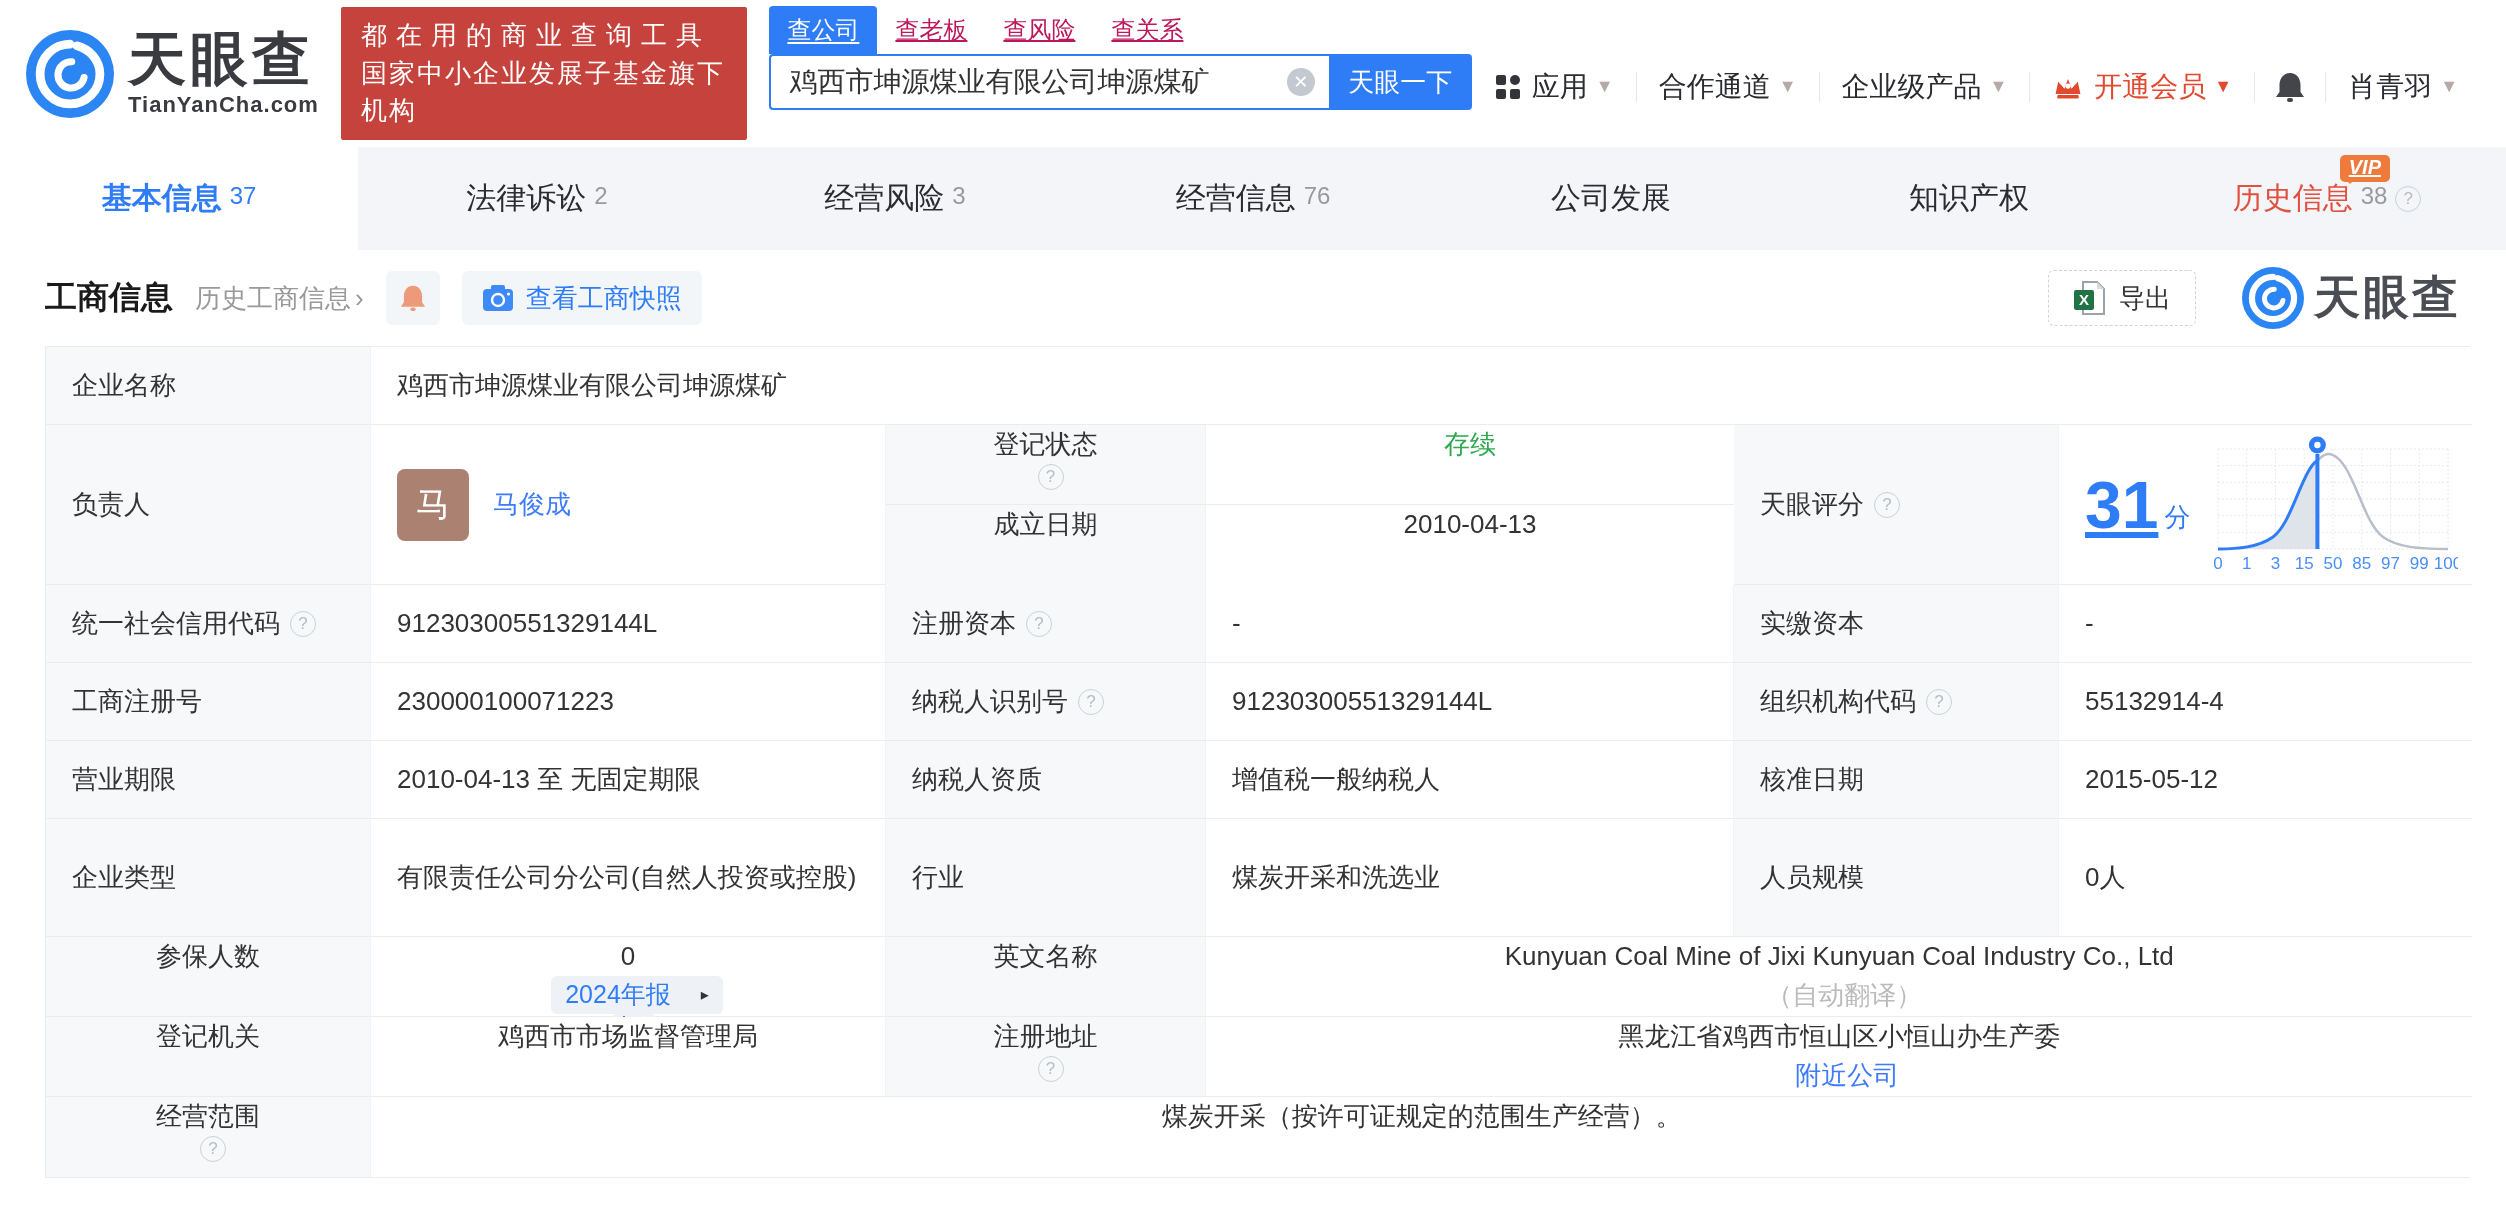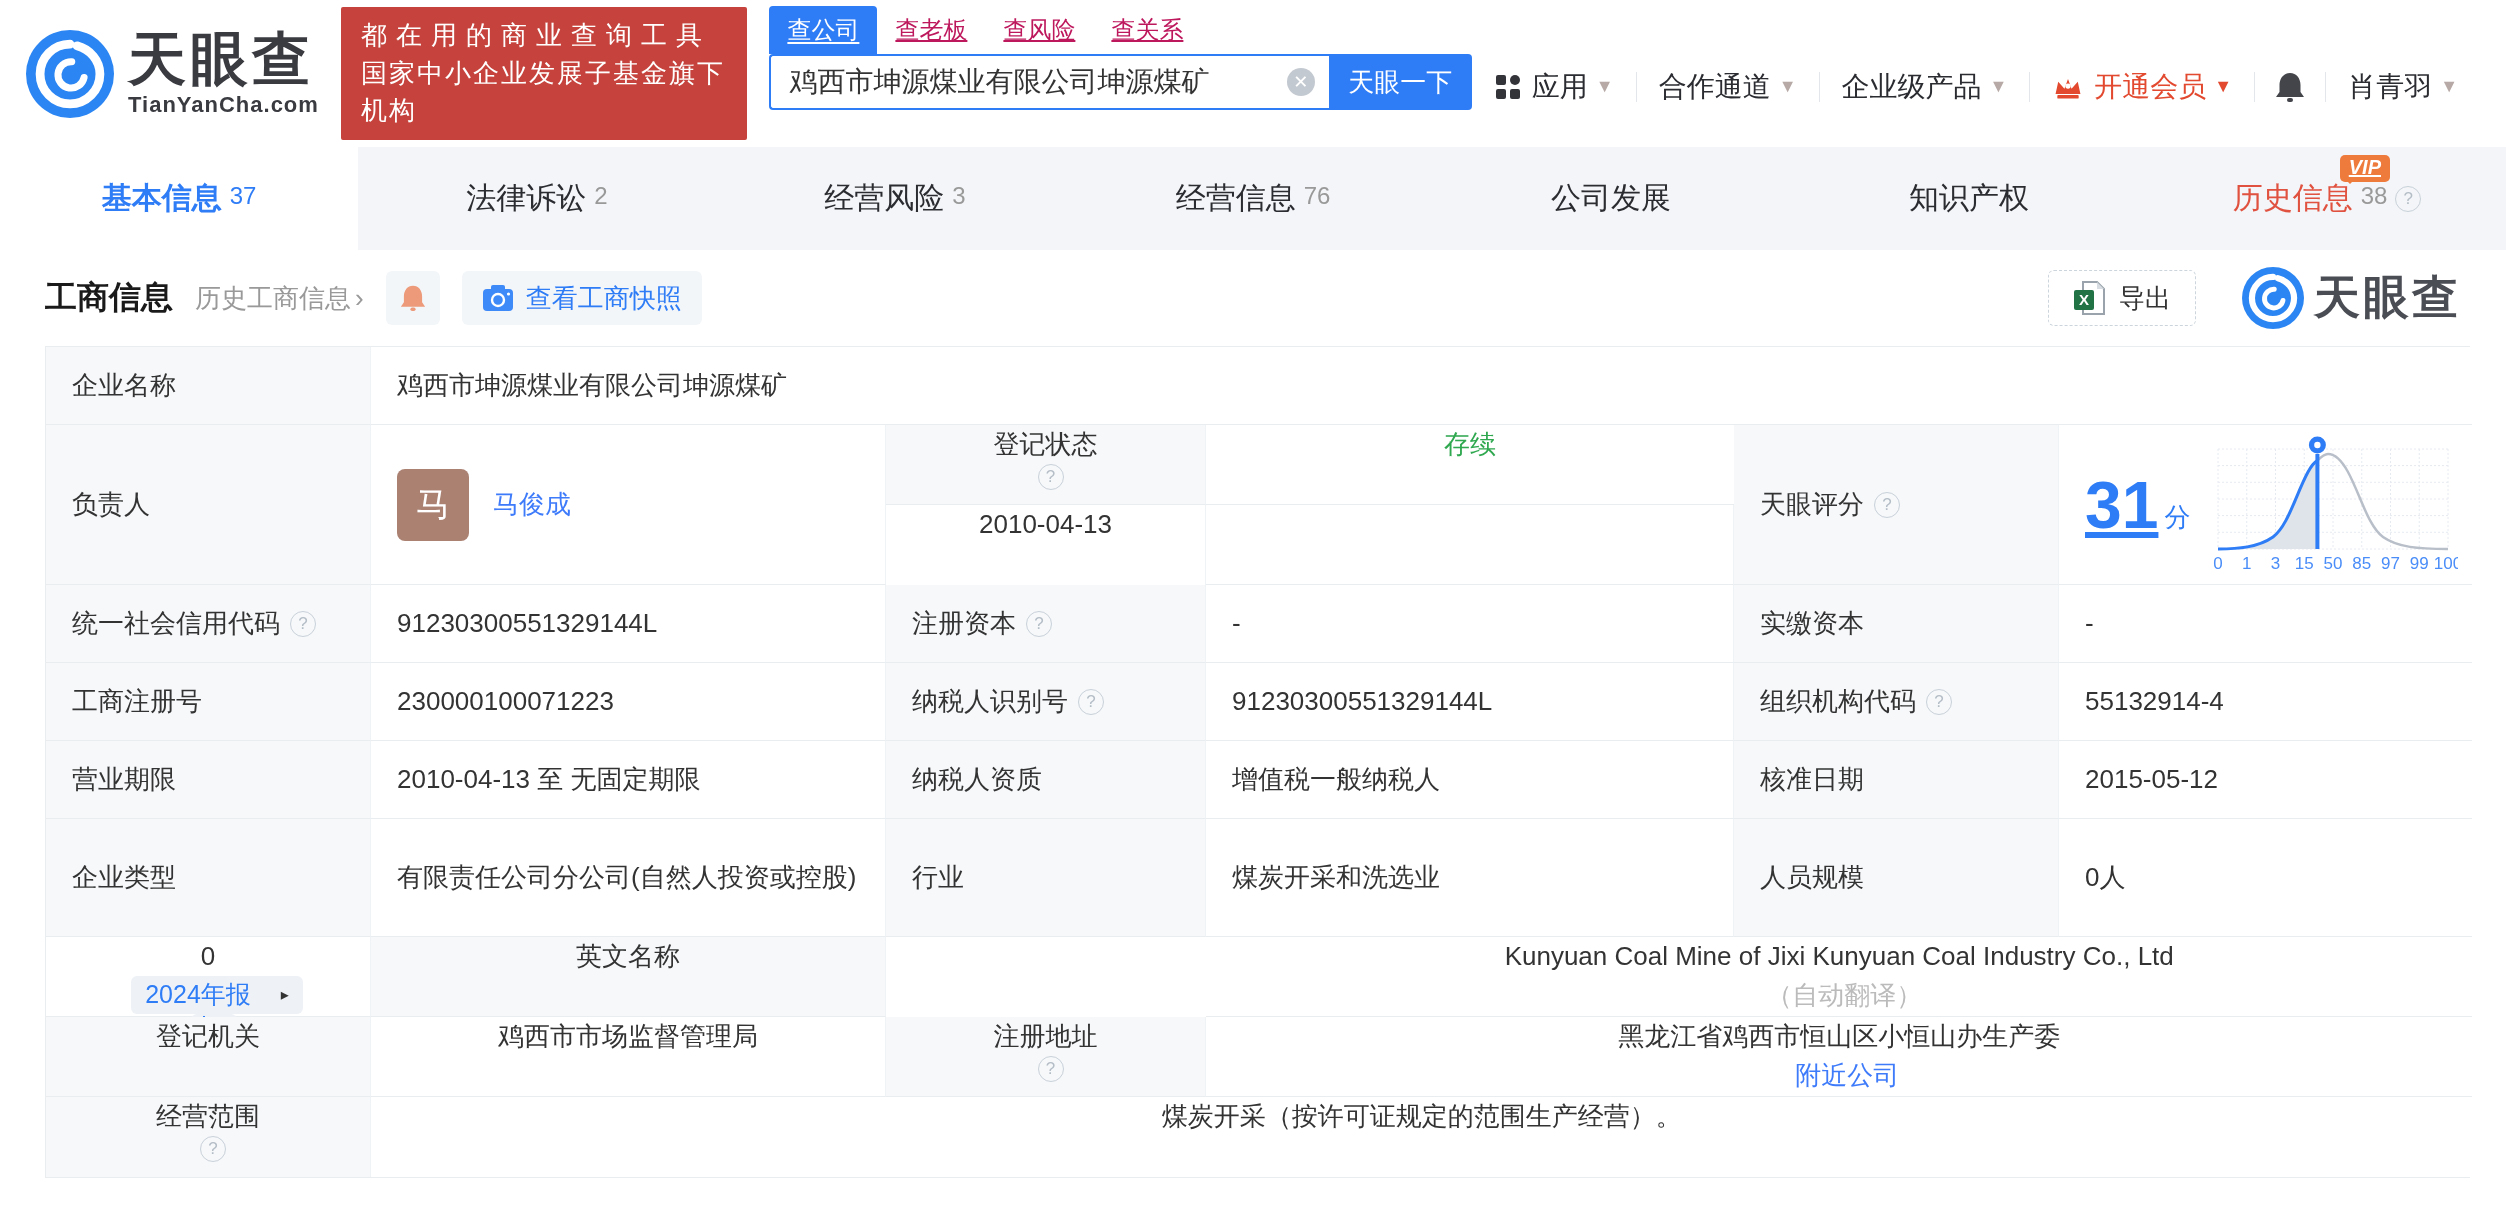--- a/index.html
+++ b/index.html
@@ -262,20 +262,21 @@
       <span class="avatar">马</span>
       <span class="plink">马俊成</span>
     </div>
     <div class="sub2 h160">
       <div class="subgrid">
         <div class="cell lbl h80 top">
           <span>登记状态</span>
             <span class="q">?</span>
         </div>
         <div class="cell h80 top green">存续</div>
+        <div class="cell lbl h80">成立日期</div>
         <div class="cell h80">2010-04-13</div>
       </div>
     </div>
     <div class="cell lbl h160">
       <span>天眼评分</span>
         <span class="q">?</span>
     </div>
     <div class="cell h160 lastcol score-cell">
       <span class="score-num">31</span>
       <span class="score-unit">分</span>
@@ -335,20 +336,21 @@
     <div class="cell lbl h78">核准日期</div>
     <div class="cell h78 lastcol">2015-05-12</div>
 
     <div class="cell lbl h118">企业类型</div>
     <div class="cell h118" style="line-height:1.8">有限责任公司分公司(自然人投资或控股)</div>
     <div class="cell lbl h118">行业</div>
     <div class="cell h118">煤炭开采和洗选业</div>
     <div class="cell lbl h118">人员规模</div>
     <div class="cell h118 lastcol">0人</div>
 
+    <div class="cell lbl h80">参保人数</div>
     <div class="cell h80">
       <span>0</span>
       <span class="pill">
         <span>2024年报</span>
           <span class="tri">▸</span>
       </span>
       <span class="pill icon-only">
         <svg width="26" height="24" viewBox="0 0 26 24">
           <path d="M3 2 V21 H24" stroke="#2e7cf6" stroke-width="2" fill="none"></path>
           <polyline points="5,17 10,9 14,13 22,4" stroke="#2e7cf6" stroke-width="2.4" fill="none"></polyline>

